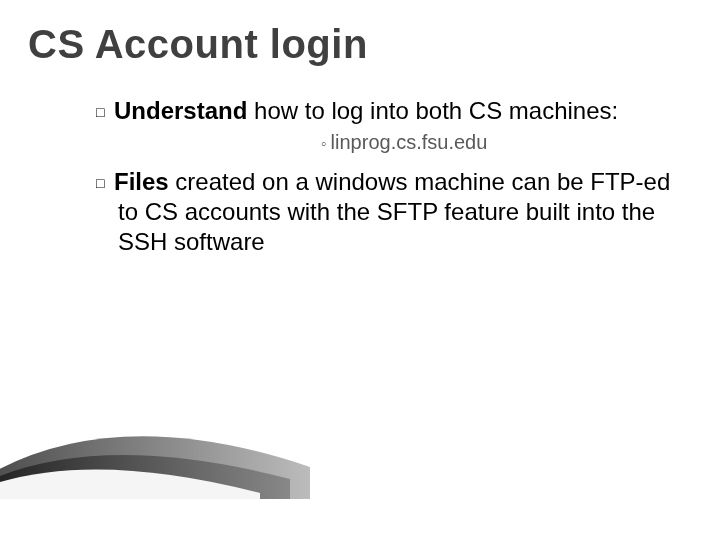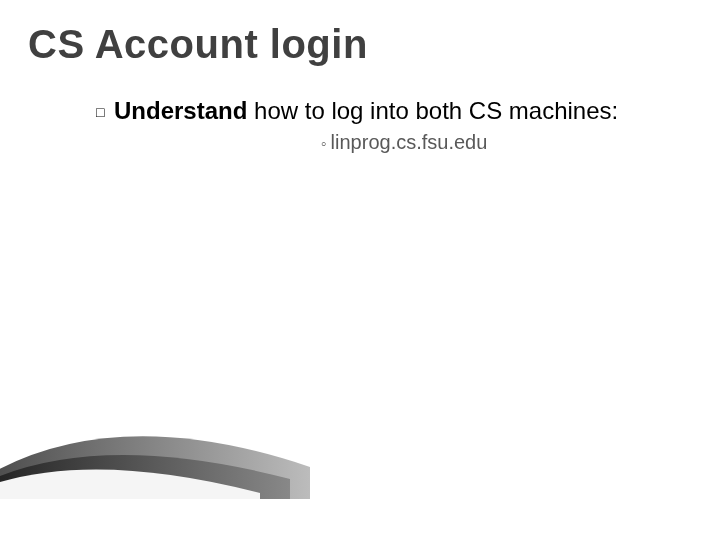--- a/index.html
+++ b/index.html
@@ -94,20 +94,23 @@
       <span class="sq">□</span><span class="bold">Understand</span><span> how to log into both CS machines:</span>
     </p>
 
     <p class="lvl2">
       <span class="ring">◦</span><span>linprog.cs.fsu.edu</span>
     </p>
 
     <div class="biggap"></div>
 
 
+    <p class="lvl1">
+      <span class="sq">□</span><span class="bold">Files</span><span> created on a windows machine can be FTP-ed to CS accounts with the SFTP feature built into the SSH software</span>
+    </p>
 
   </div>
 
   <svg class="swoosh" viewBox="0 0 360 140">
     <defs>
       <linearGradient id="g1" x1="0" y1="0" x2="1" y2="0">
         <stop offset="0" stop-color="#3a3a3a"></stop>
         <stop offset="1" stop-color="#bcbcbc"></stop>
       </linearGradient>
       <linearGradient id="g2" x1="0" y1="0" x2="1" y2="0">

